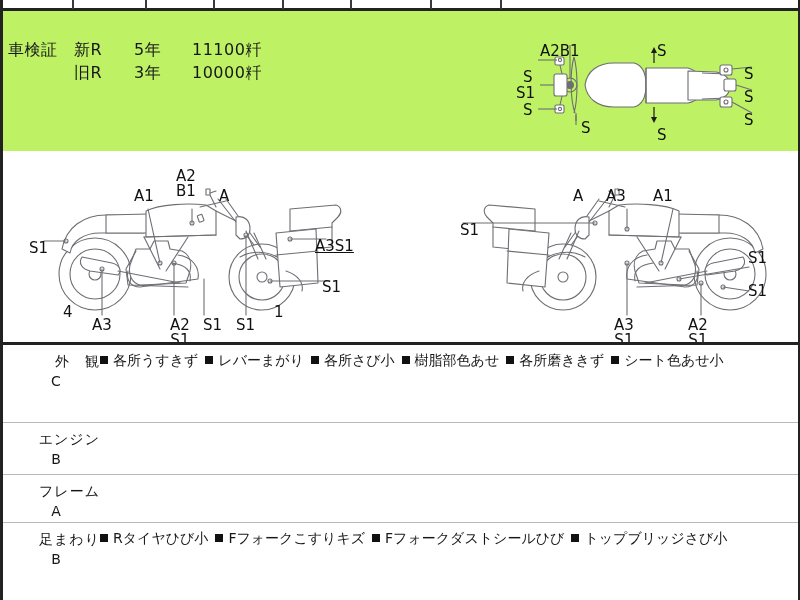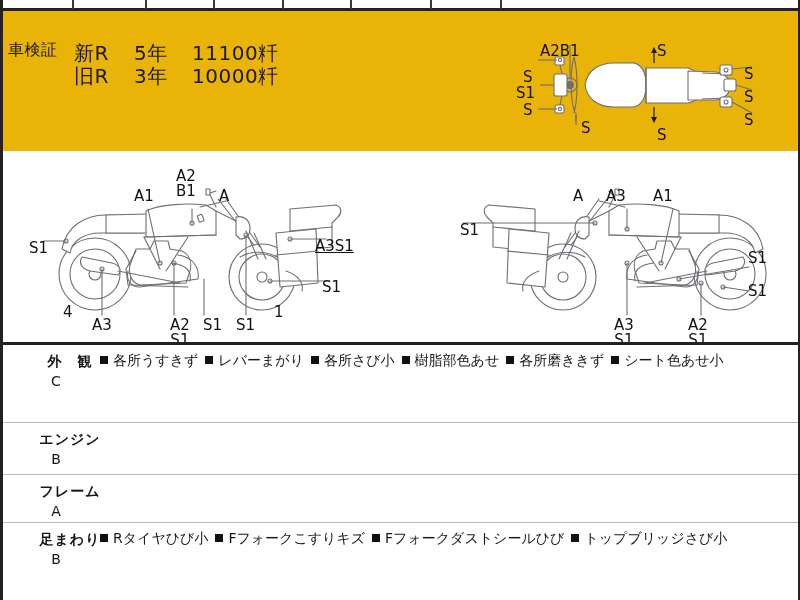--- a/index.html
+++ b/index.html
@@ -13,27 +13,27 @@
   
   .top-strip{
     position:absolute;left:0;top:0;width:800px;height:11px;
     border-bottom:3px solid #222;box-sizing:border-box;background:#fff;
   }
   .top-strip .vdiv{position:absolute;top:0;width:2px;height:9px;background:#3a3a3a;}
 
   
   .reg-block{
     position:absolute;left:0;top:11px;width:800px;height:140px;
-    box-sizing:border-box;border-bottom:0;background:#eab308;
+    box-sizing:border-box;border-bottom:0;background:#bef264;
   }
   .reg-label{
     position:absolute;left:8px;top:29px;font-size:16px;letter-spacing:.5px;
     white-space:nowrap;
   }
-  .reg-row{position:absolute;font-size:20px;white-space:nowrap;letter-spacing:.5px;}
+  .reg-row{position:absolute;font-size:16px;white-space:nowrap;letter-spacing:.5px;}
   .reg-row .era{position:absolute;left:0;}
   .reg-row .yr{position:absolute;left:60px;}
   .reg-row .km{position:absolute;left:118px;}
   #reg-row-0{left:74px;top:29px;width:230px;height:22px;}
   #reg-row-1{left:74px;top:52px;width:230px;height:22px;text-decoration:underline;}
 
   
   .diagram-area{position:absolute;left:0;top:11px;width:800px;height:331px;}
   .lbl{
     position:absolute;font-size:15px;line-height:15px;color:#111;
@@ -54,22 +54,22 @@
     fill:none;stroke:#6e6e74;stroke-width:1.1;stroke-linejoin:round;
   }
   .topview .fillwhite{fill:#fff;}
 
   
   .cond-table{position:absolute;left:0;top:342px;width:800px;height:258px;
     border-top:3px solid #222;box-sizing:border-box;background:#fff;}
   .cond-row{position:absolute;left:0;width:800px;box-sizing:border-box;
     border-bottom:1px solid #b9b9bd;}
   .cond-row:last-child{border-bottom:none;}
-  .cond-cat{position:absolute;left:28px;top:8px;width:84px;font-size:14px;
-    text-align:center;white-space:nowrap;letter-spacing:1px;font-weight:bold;}
+  .cond-cat{position:absolute;left:16px;top:8px;width:84px;font-size:14px;
+    text-align:right;white-space:nowrap;letter-spacing:1px;}
   .cond-grade{position:absolute;left:14px;top:28px;width:84px;font-size:14px;
     text-align:center;white-space:nowrap;}
   .cond-items{position:absolute;left:100px;top:7px;right:4px;font-size:14px;
     white-space:nowrap;letter-spacing:0px;}
   .cond-items .it{display:inline-block;margin-right:7px;}
   .cond-items .bullet{display:inline-block;width:8px;height:8px;background:#111;
     margin-right:5px;vertical-align:1px;}
   .sheet-border{position:absolute;left:0;top:0;width:800px;height:600px;
     box-sizing:border-box;border-left:3px solid #222;border-right:2px solid #222;
     pointer-events:none;}

